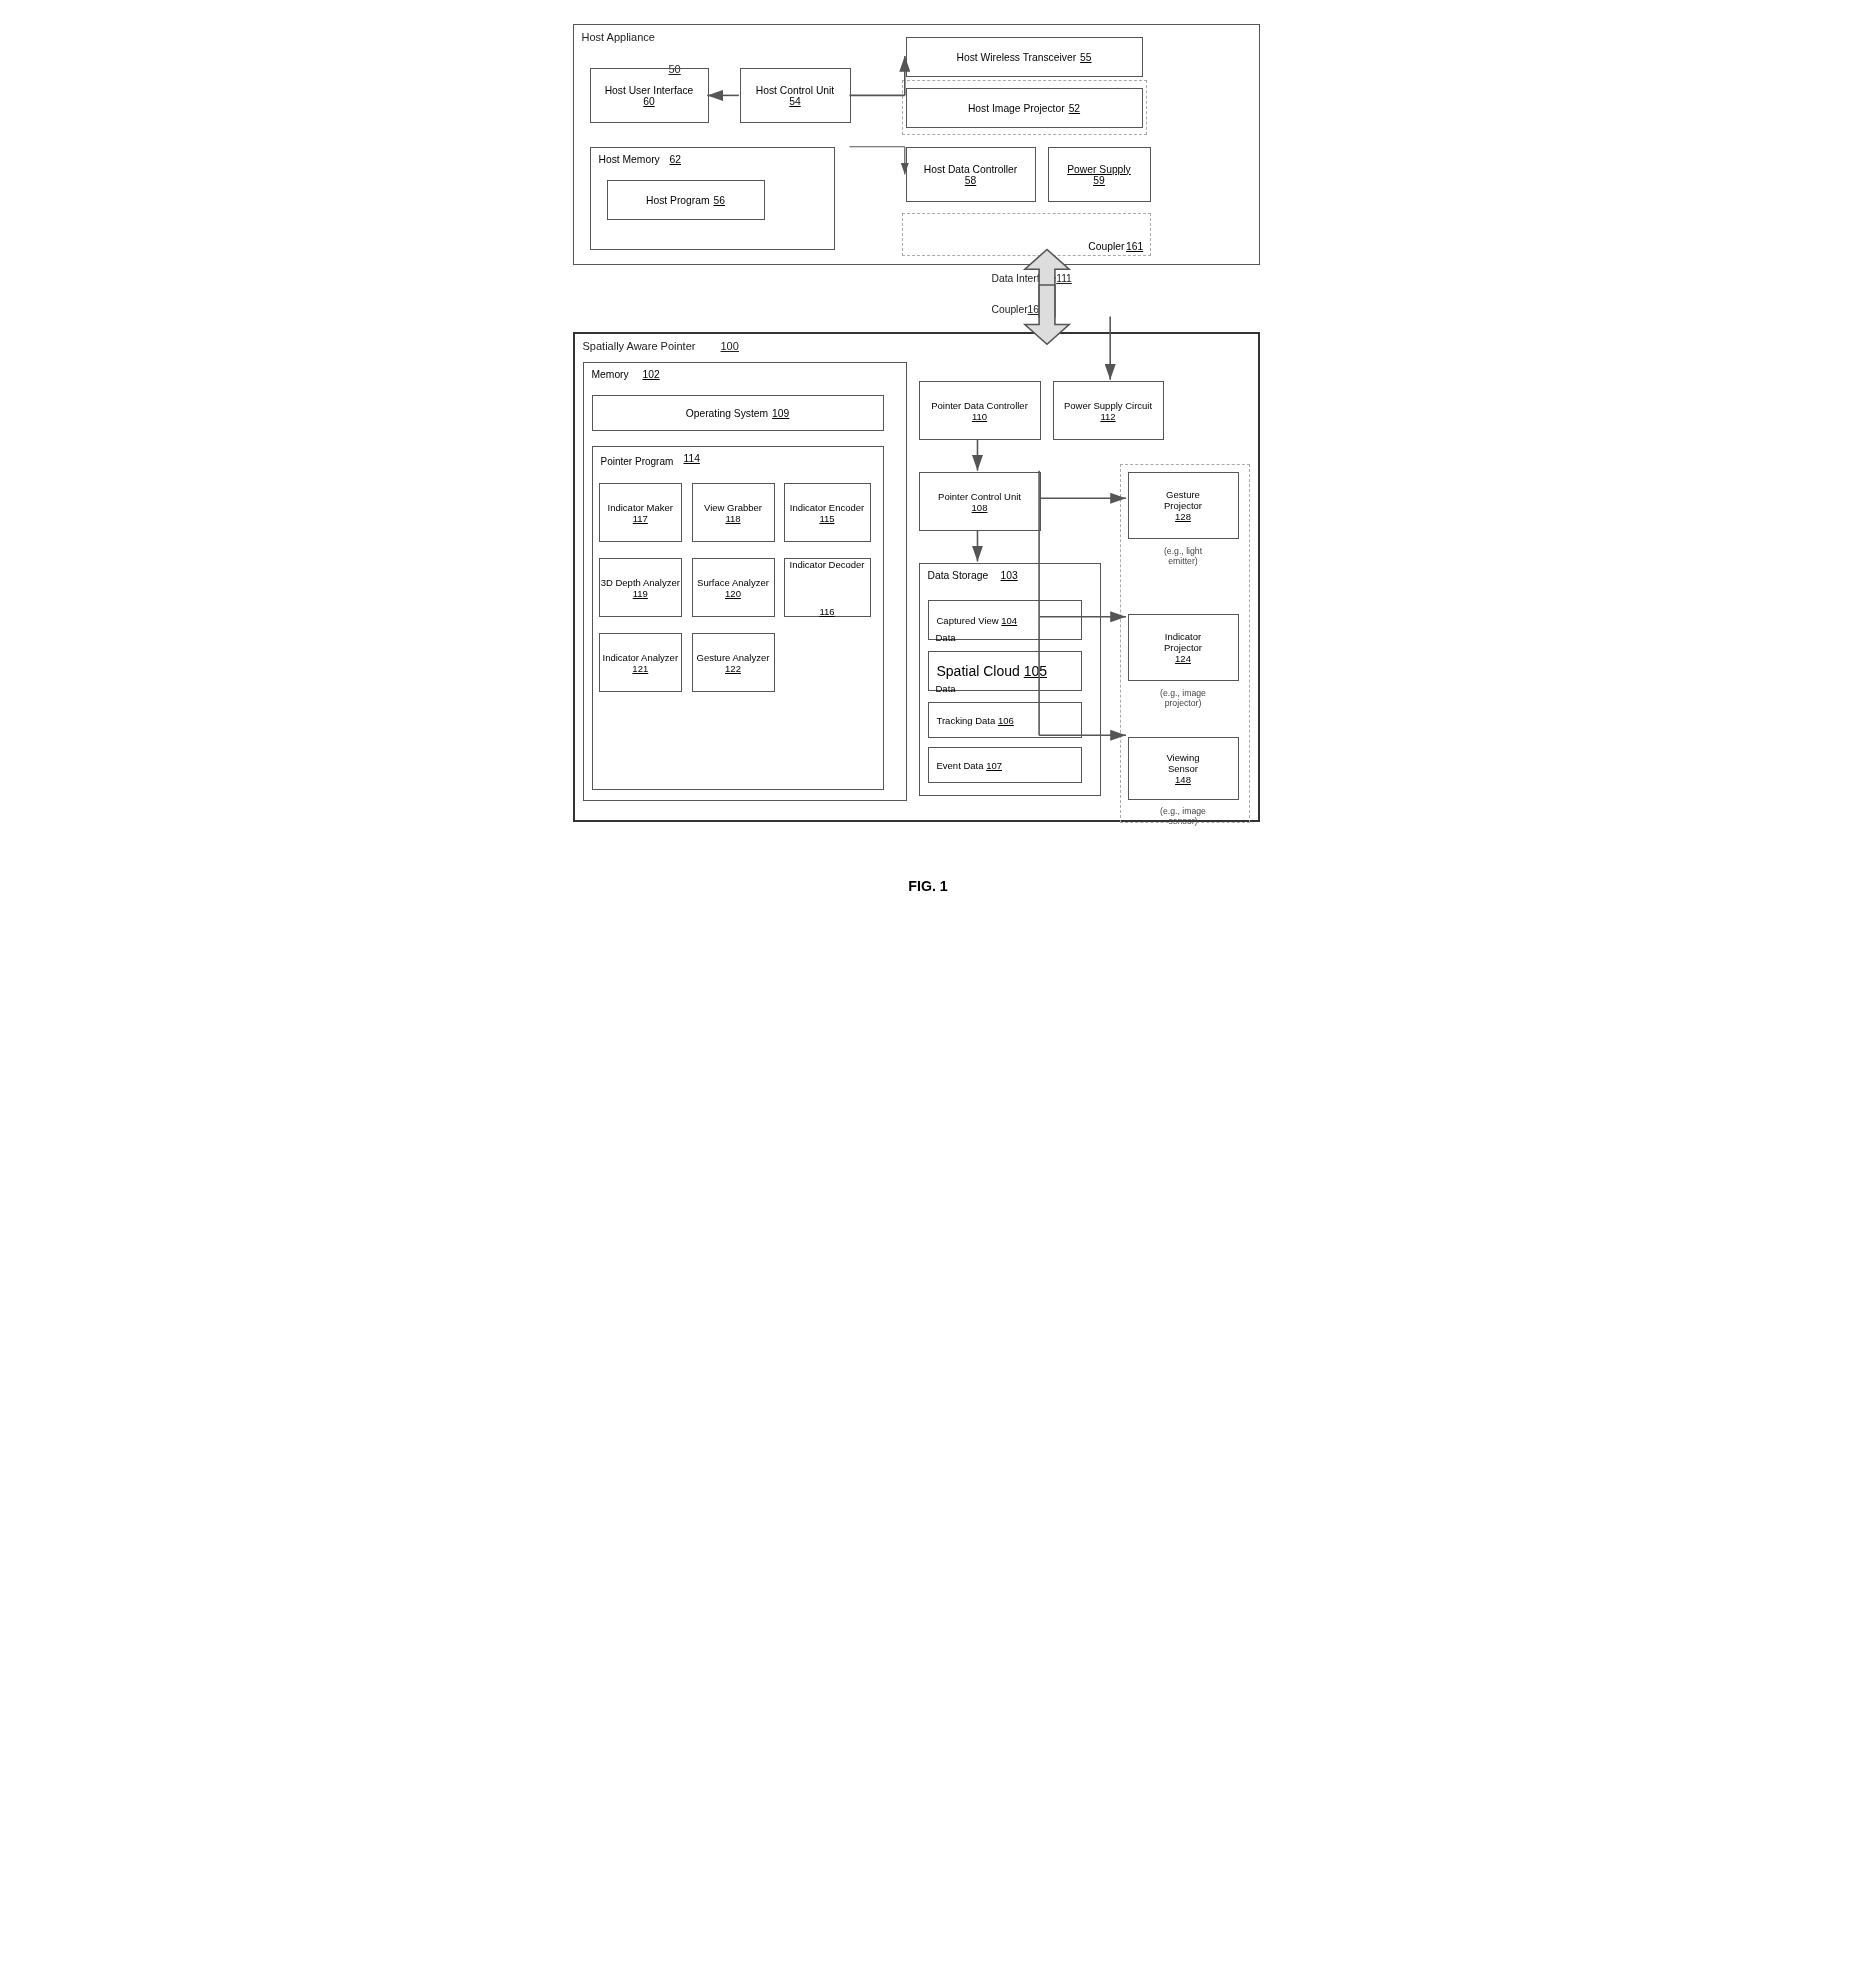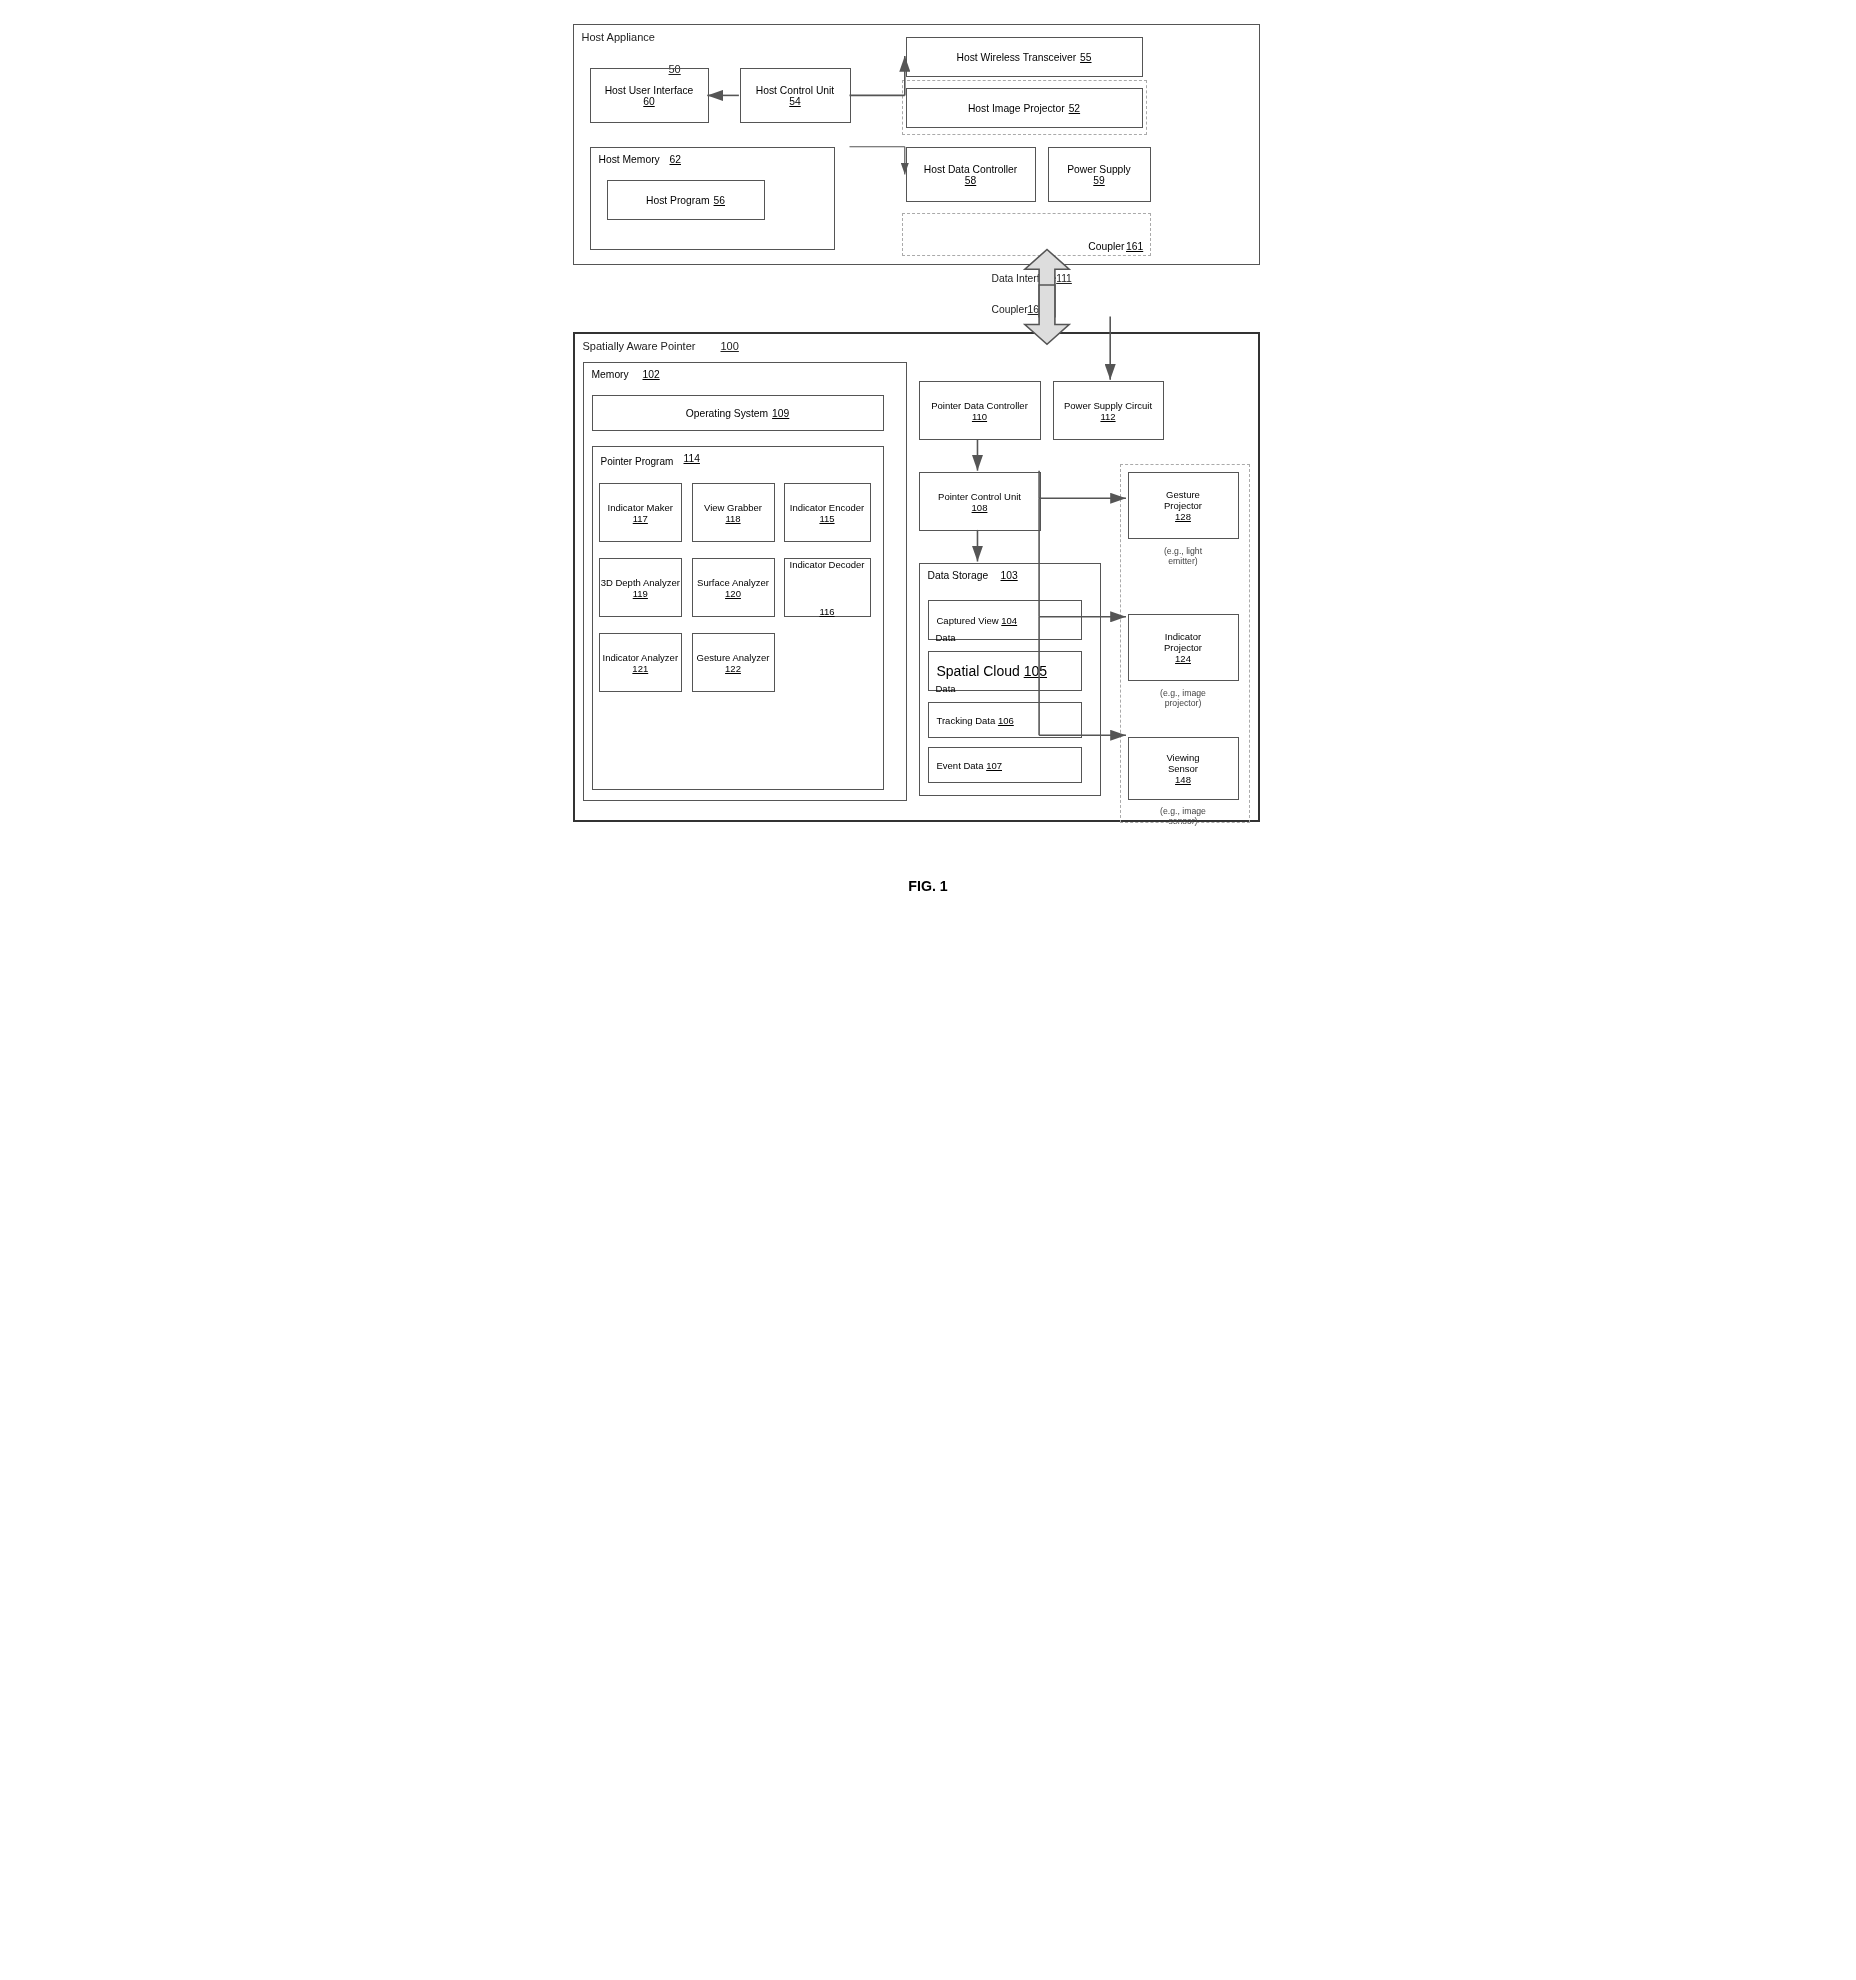--- a/index.html
+++ b/index.html
@@ -67,21 +67,21 @@
     </div>
 
     <div style="position:absolute;top:55px;left:328px;width:245px;height:55px;border:1.6px dashed #aaa;"></div>
 
     <div style="position:absolute;top:122px;left:332px;width:130px;height:55px;border:1.6px solid #555;display:flex;flex-direction:column;align-items:center;justify-content:center;">
       <span style="font-size:10.3px;text-align:center;">Host Data
 Controller</span>
       <span style="font-size:10.3px;text-decoration:underline;">58</span>
     </div>
 
-    <div style="position:absolute;top:122px;left:474px;width:103px;height:55px;border:1.6px solid #555;display:flex;flex-direction:column;align-items:center;justify-content:center;">
+    <div style="position:absolute;top:122px;left:474px;width:103px;height:55px;border:1.6px solid #555;display:flex;flex-direction:column;align-items:center;justify-content:center;text-decoration:underline;">
       <span style="font-size:10.3px;text-align:center;">Power
 Supply</span>
       <span style="font-size:10.3px;text-decoration:underline;">59</span>
     </div>
 
     <div style="position:absolute;top:188px;left:328px;width:249px;height:43px;border:1.6px dashed #aaa;display:flex;align-items:flex-end;justify-content:flex-end;padding:3.2px 6.3px;">
       <span style="font-size:10.3px;">Coupler</span>
       <span style="font-size:10.3px;text-decoration:underline;margin-left:1.6px;">161</span>
     </div>
   </div>

